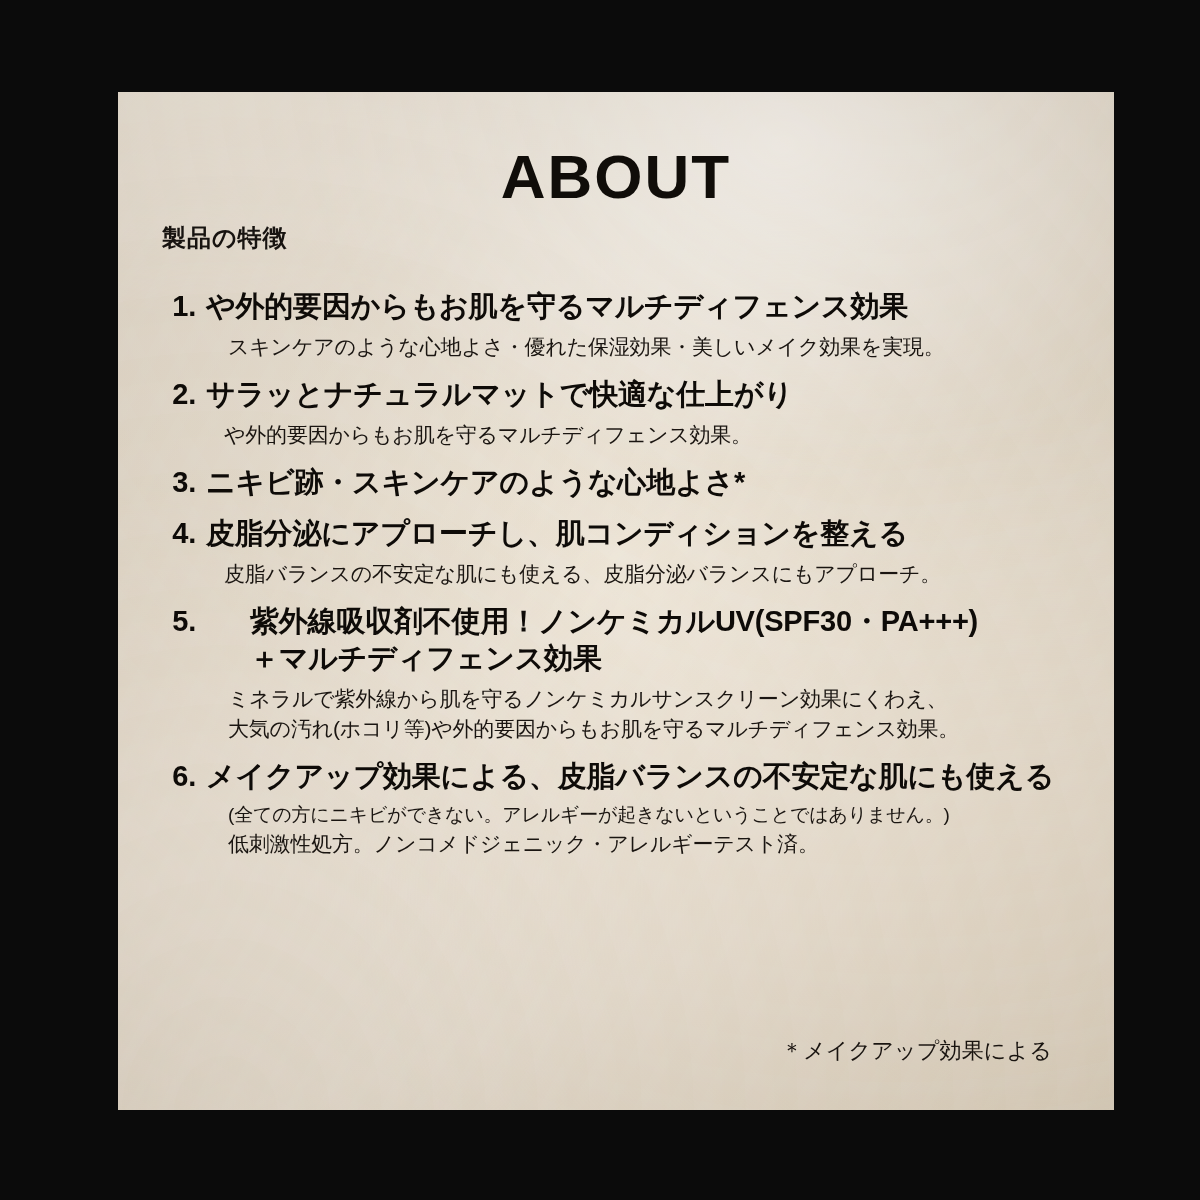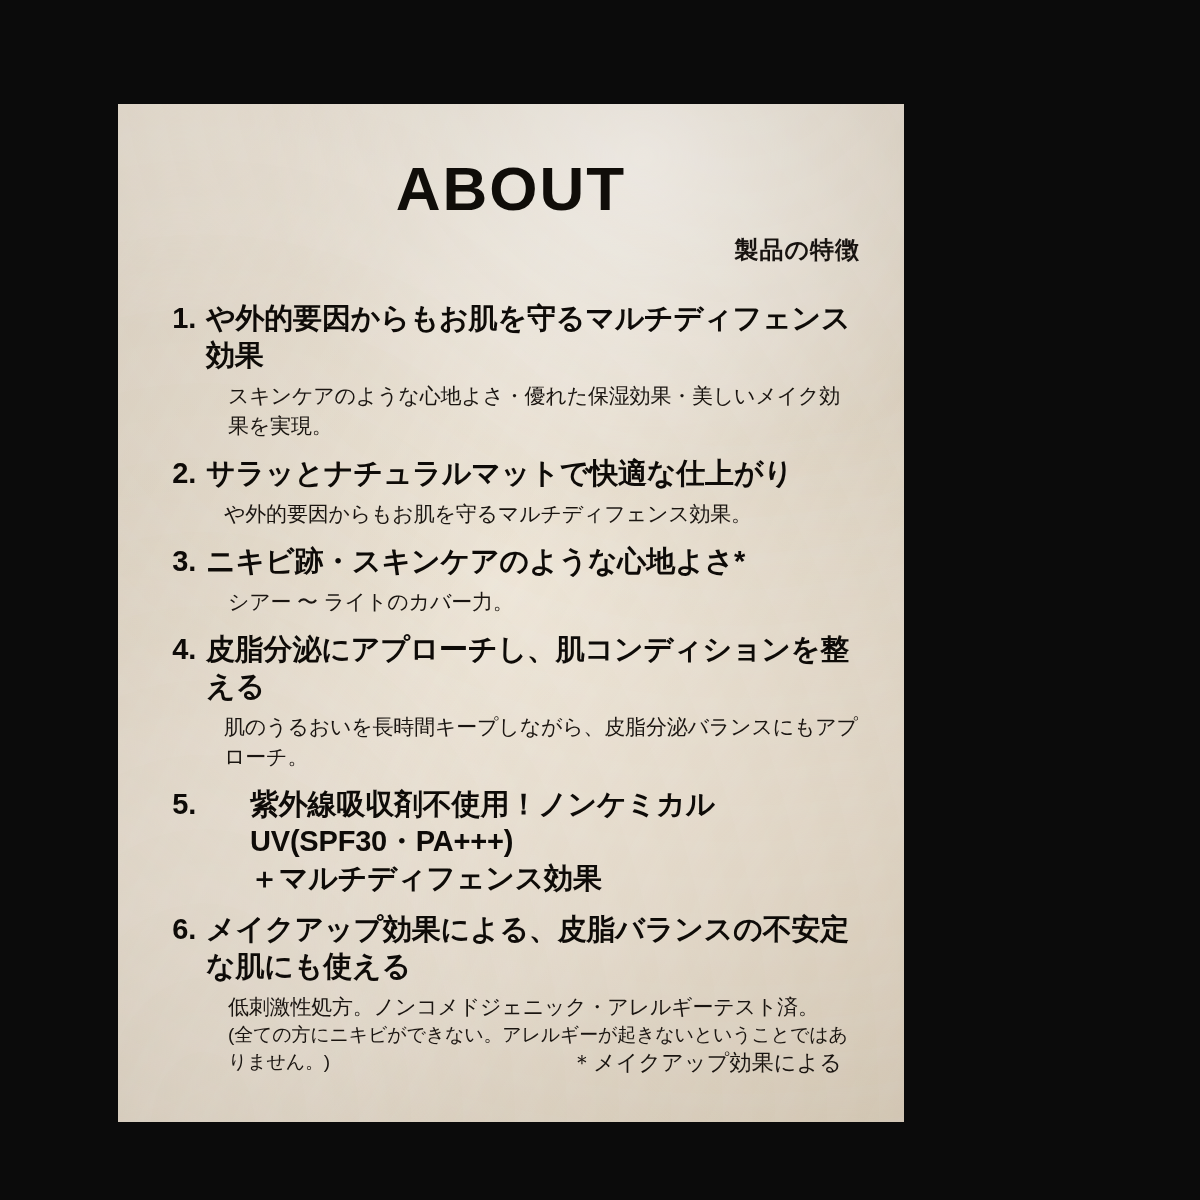--- a/index.html
+++ b/index.html
@@ -18,22 +18,22 @@
     position: relative;
     width: 1200px;
     height: 1200px;
     background: #0b0b0b;
   }
 
   
   .card {
     position: absolute;
     left: 118px;
-    top: 104px;
-    width: 786px;
+    top: 92px;
+    width: 996px;
     height: 1018px;
     overflow: hidden;
     background: #e9e0d3;
   }
 
   
   .tex {
     position: absolute;
     inset: -20%;
     pointer-events: none;
@@ -94,21 +94,21 @@
   .title {
     text-align: center;
     font-size: 62px;
     line-height: 1;
     font-weight: 800;
     letter-spacing: 2px;
     margin: 8px 0 0 0;
     color: #100d09;
   }
   .subtitle {
-    text-align: right;
+    text-align: left;
     font-size: 24px;
     font-weight: 700;
     letter-spacing: 1px;
     margin: 14px 0 0 0;
     color: #171310;
   }
 
   .list {
     margin: 34px 0 0 0;
     padding: 0;
@@ -193,51 +193,52 @@
           <div class="desc indent-more">
             <span class="desc-line">や外的要因からもお肌を守るマルチディフェンス効果。</span>
           </div>
         </li>
 
         <li class="item">
           <div class="head">
             <span class="num">3.</span>
             <span class="head-text">ニキビ跡・スキンケアのような心地よさ*</span>
           </div>
-          <div class="desc">
-            <span class="desc-line">シアー 〜 ライトのカバー力。</span>
-          </div>
         </li>
 
         <li class="item">
           <div class="head">
             <span class="num">4.</span>
             <span class="head-text">皮脂分泌にアプローチし、肌コンディションを整える</span>
           </div>
           <div class="desc indent-more">
-            <span class="desc-line">肌のうるおいを長時間キープしながら、皮脂分泌バランスにもアプローチ。</span>
+            <span class="desc-line">皮脂バランスの不安定な肌にも使える、皮脂分泌バランスにもアプローチ。</span>
           </div>
         </li>
 
         <li class="item">
           <div class="head">
             <span class="num">5.</span>
             <span class="head-text" style="white-space: pre-line; margin-left: 44px;">紫外線吸収剤不使用！ノンケミカルUV(SPF30・PA+++)
 ＋マルチディフェンス効果</span>
           </div>
+          <div class="desc">
+            <span class="desc-line">ミネラルで紫外線から肌を守るノンケミカルサンスクリーン効果にくわえ、</span>
+            <span class="desc-line">大気の汚れ(ホコリ等)や外的要因からもお肌を守るマルチディフェンス効果。</span>
+          </div>
         </li>
 
         <li class="item">
           <div class="head">
             <span class="num">6.</span>
             <span class="head-text">メイクアップ効果による、皮脂バランスの不安定な肌にも使える</span>
           </div>
           <div class="desc">
+            <span class="desc-line" style="font-size:19px;">(全ての方にニキビができない。アレルギーが起きないということではありません。)</span>
             <span class="desc-line">低刺激性処方。ノンコメドジェニック・アレルギーテスト済。</span>
-            <span class="desc-line" style="font-size:19px;">(全ての方にニキビができない。アレルギーが起きないということではありません。)</span>
           </div>
         </li>
 
       </ul>
 
       <div class="footnote">＊メイクアップ効果による</div>
     </div>
   </div>
 </div>
 

